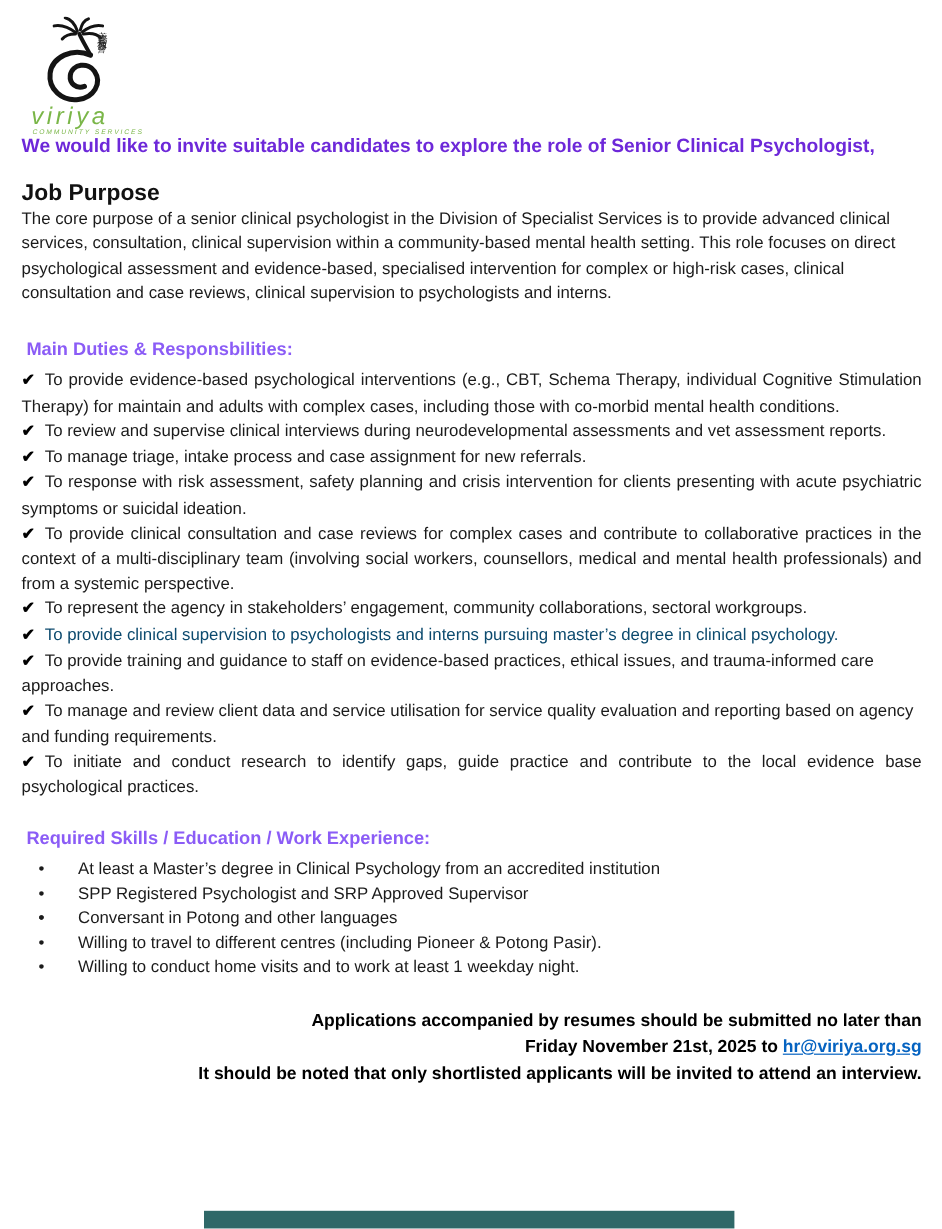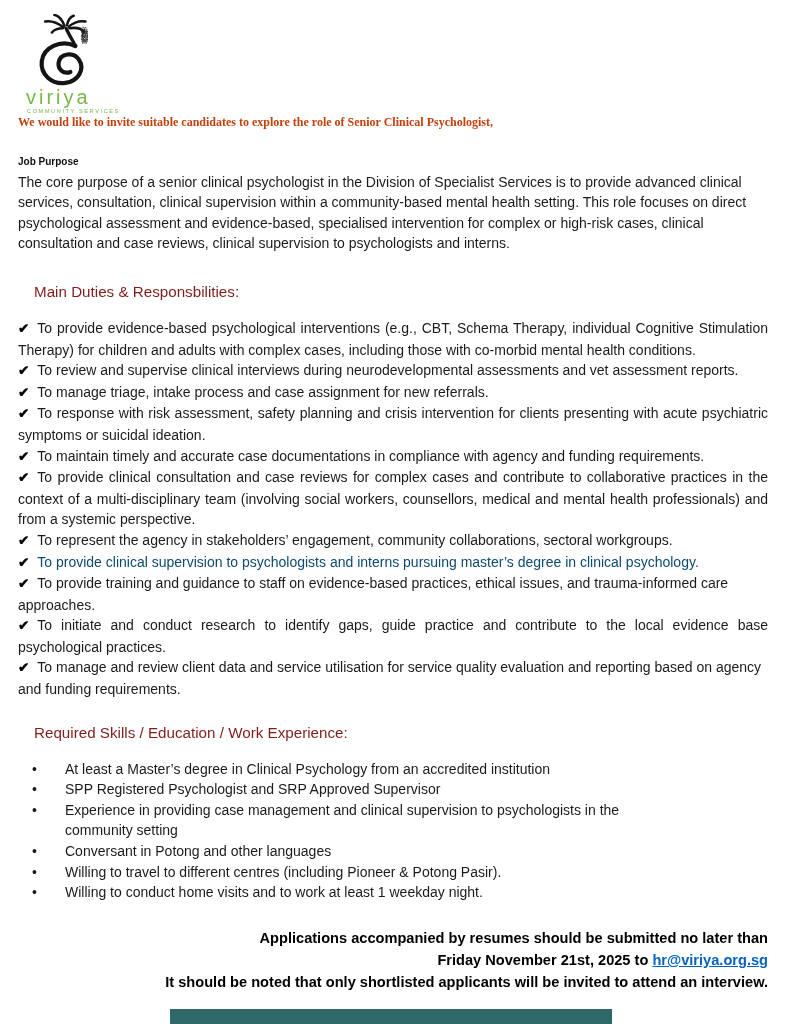--- a/index.html
+++ b/index.html
@@ -6,47 +6,46 @@
   .page{
     position:relative;
     width:785px;height:1024px;
     background:#ffffff;
     font-family:"Liberation Sans", sans-serif;
     color:#1b1b1b;
     font-size:14px;line-height:20.6px;
     overflow:hidden;
   }
   
-  .logo-block{position:absolute;top:14px;left:24px;width:130px;}
+  .logo-block{position:absolute;top:14px;left:24px;width:130px;font-style:italic;}
   .logo-art{position:relative;width:86px;height:74px;}
   .logo-svg{position:absolute;top:0;left:0;}
   .logo-cjk{
     position:absolute;top:6px;left:56px;
     writing-mode:vertical-rl;text-orientation:upright;
     font-size:7.5px;line-height:9px;letter-spacing:2px;color:#222;
     font-family:"DejaVu Sans", sans-serif;
   }
   .logo-word{
     color:#7AB648;font-size:20px;letter-spacing:3px;
     margin:0 0 0 2px;line-height:18px;font-weight:400;
   }
   .logo-tagline{
     color:#7AB648;font-size:5.6px;letter-spacing:1.6px;
     margin:2px 0 0 3px;line-height:7px;
   }
   
   .content{position:absolute;top:112px;left:18px;width:750px;}
   .intro{
-    color:#c2410c;font-weight:bold;font-size:12px;line-height:21.6px;
+    color:#6d28d9;font-weight:bold;font-size:16px;line-height:21.6px;
     margin:0 0 17px 0;
-    font-family:Liberation Serif, serif;
   }
-  .h-black{font-size:10px;font-weight:bold;color:#111;margin:0;line-height:21px;}
+  .h-black{font-size:19px;font-weight:bold;color:#111;margin:0;line-height:21px;}
   .jp-body{margin:0 0 27px 0;}
-  .h-blue{color:#7f1d1d;font-size:15.2px;font-weight:normal;margin:16px;line-height:21px;}
+  .h-blue{color:#8b5cf6;font-size:15.2px;font-weight:bold;margin:4px;line-height:21px;}
   .duty{margin:0;}
   .duty.justify{text-align:justify;}
   .duty .check{font-weight:bold;color:#000;padding-right:8px;font-size:13.5px;}
   .duty.muted .t{color:#0c4a6e;}
   .duties-wrap{margin:0 0 22px 0;}
   .skills{list-style:none;margin:0 0 0 0;padding:0;max-width:662px;}
   .skill{position:relative;padding-left:47px;margin:0;}
   .skill .b{position:absolute;left:14px;top:0;font-size:14px;}
   .skills-wrap{margin:0 0 24px 0;}
   
@@ -91,39 +90,38 @@
 
   <div class="content">
 
     <p class="intro"><span>We would like to invite suitable candidates to explore the role of Senior Clinical Psychologist,</span><br></p>
 
     <h2 class="h-black">Job Purpose</h2>
     <p class="jp-body">The core purpose of a senior clinical psychologist in the Division of Specialist Services is to provide advanced clinical services, consultation, clinical supervision within a community-based mental health setting.   This role focuses on direct psychological assessment and evidence-based, specialised intervention for complex or high-risk cases, clinical consultation and case reviews, clinical supervision to psychologists and interns.</p>
 
     <h2 class="h-blue">Main Duties &amp; Responsbilities:</h2>
     <div class="duties-wrap">
-        <p class="duty justify"><span class="check">✔</span><span class="t">To provide evidence-based psychological interventions (e.g., CBT, Schema Therapy, individual Cognitive Stimulation Therapy) for children and adults with complex cases, including those with co-morbid mental health conditions.</span></p>
+        <p class="duty justify"><span class="check">✔</span><span class="t">To provide evidence-based psychological interventions (e.g., CBT, Schema Therapy, individual Cognitive Stimulation Therapy) for maintain and adults with complex cases, including those with co-morbid mental health conditions.</span></p>
         <p class="duty"><span class="check">✔</span><span class="t">To review and supervise clinical interviews during neurodevelopmental assessments and vet assessment reports.</span></p>
         <p class="duty"><span class="check">✔</span><span class="t">To manage triage, intake process and case assignment for new referrals.</span></p>
         <p class="duty justify"><span class="check">✔</span><span class="t">To response with risk assessment, safety planning and crisis intervention for clients presenting with acute psychiatric symptoms or suicidal ideation.</span></p>
-        <p class="duty"><span class="check">✔</span><span class="t">To maintain timely and accurate case documentations in compliance with agency and funding requirements.</span></p>
         <p class="duty justify"><span class="check">✔</span><span class="t">To provide clinical consultation and case reviews for complex cases and contribute to collaborative practices in the context of a multi-disciplinary team (involving social workers, counsellors, medical and mental health professionals) and from a systemic perspective.</span></p>
         <p class="duty"><span class="check">✔</span><span class="t">To represent the agency in stakeholders’ engagement, community collaborations, sectoral workgroups.</span></p>
         <p class="duty muted"><span class="check">✔</span><span class="t">To provide clinical supervision to psychologists and interns pursuing master’s degree in clinical psychology.</span></p>
         <p class="duty"><span class="check">✔</span><span class="t">To provide training and guidance to staff on evidence-based practices, ethical issues, and trauma-informed care approaches.</span></p>
+        <p class="duty"><span class="check">✔</span><span class="t">To manage and review client data and service utilisation for service quality evaluation and reporting based on agency and funding requirements.</span></p>
         <p class="duty justify"><span class="check">✔</span><span class="t">To initiate and conduct research to identify gaps, guide practice and contribute to the local evidence base psychological practices.</span></p>
-        <p class="duty"><span class="check">✔</span><span class="t">To manage and review client data and service utilisation for service quality evaluation and reporting based on agency and funding requirements.</span></p>
       </div>
 
     <h2 class="h-blue">Required Skills / Education / Work Experience:</h2>
     <div class="skills-wrap">
       <ul class="skills">
           <li class="skill"><span class="b">•</span><span>At least a Master’s degree in Clinical Psychology from an accredited institution</span></li>
           <li class="skill"><span class="b">•</span><span>SPP Registered Psychologist and SRP Approved Supervisor</span></li>
-          <li class="skill"><span class="b">•</span><span>Experience in providing case management and clinical supervision to psychologists in the community setting</span></li>
+          <li class="skill"><span class="b">•</span></li>
           <li class="skill"><span class="b">•</span><span>Conversant in Potong and other languages</span></li>
           <li class="skill"><span class="b">•</span><span>Willing to travel to different centres (including Pioneer &amp; Potong Pasir).</span></li>
           <li class="skill"><span class="b">•</span><span>Willing to conduct home visits and to work at least 1 weekday night.</span></li>
         </ul>
     </div>
 
     <div class="closing">
       <span>Applications accompanied by resumes should be submitted no later than</span><br>
       <span><span>Friday November 21st, 2025 to </span><a class="email" href="#">hr@viriya.org.sg</a></span><br>
       <span>It should be noted that only shortlisted applicants will be invited to attend an interview.</span>

